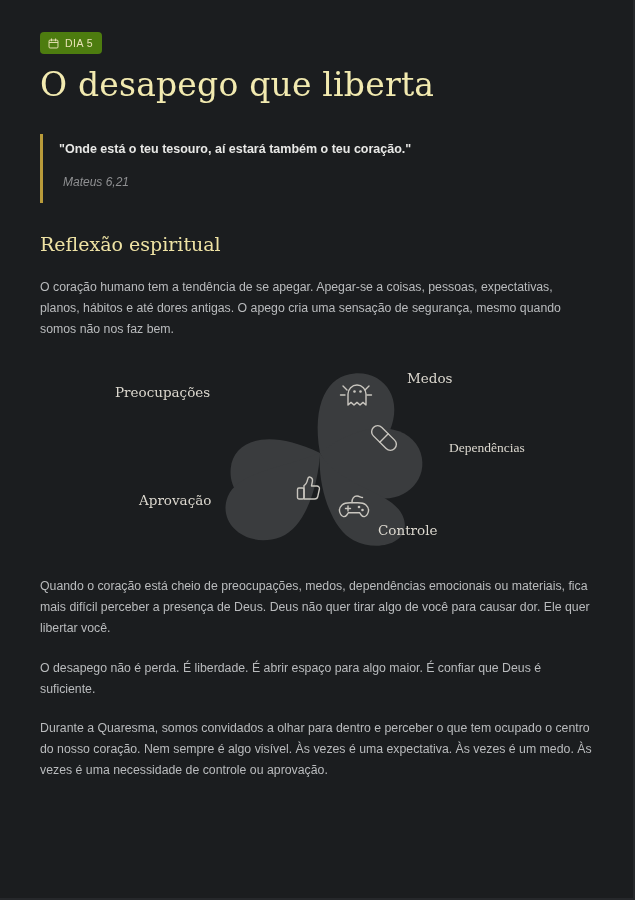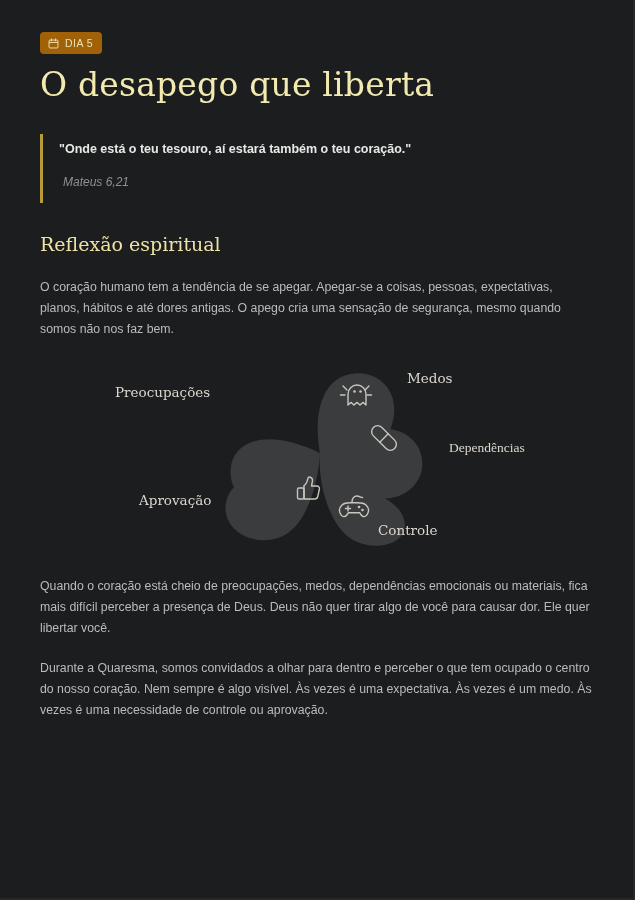--- a/index.html
+++ b/index.html
@@ -25,21 +25,21 @@
   }
   .content {
     padding: 32px 40px 0 40px;
   }
 
   
   .badge {
     display: inline-flex;
     align-items: center;
     gap: 6px;
-    background: #a16207;
+    background: #4d7c0f;
     color: #e9e2b6;
     font-size: 10.5px;
     letter-spacing: 0.5px;
     padding: 5px 9px 5px 8px;
     border-radius: 4px;
     margin-bottom: 12px;
   }
   .badge svg { display: block; }
 
   
@@ -209,16 +209,17 @@
 
       <div class="petal-label lbl-preocupacoes">Preocupações</div>
       <div class="petal-label lbl-medos">Medos</div>
       <div class="petal-label lbl-dependencias">Dependências</div>
       <div class="petal-label lbl-controle">Controle</div>
       <div class="petal-label lbl-aprovacao">Aprovação</div>
     </div>
 
     
     <p class="body">Quando o coração está cheio de preocupações, medos, dependências emocionais ou materiais, fica mais difícil perceber a presença de Deus. Deus não quer tirar algo de você para causar dor. Ele quer libertar você.</p>
+    <p class="body">O desapego não é perda. É liberdade. É abrir espaço para algo maior. É confiar que Deus é suficiente.</p>
     <p class="body">Durante a Quaresma, somos convidados a olhar para dentro e perceber o que tem ocupado o centro do nosso coração. Nem sempre é algo visível. Às vezes é uma expectativa. Às vezes é um medo. Às vezes é uma necessidade de controle ou aprovação.</p>
 
   </div>
 </div>
 
 </body></html>

